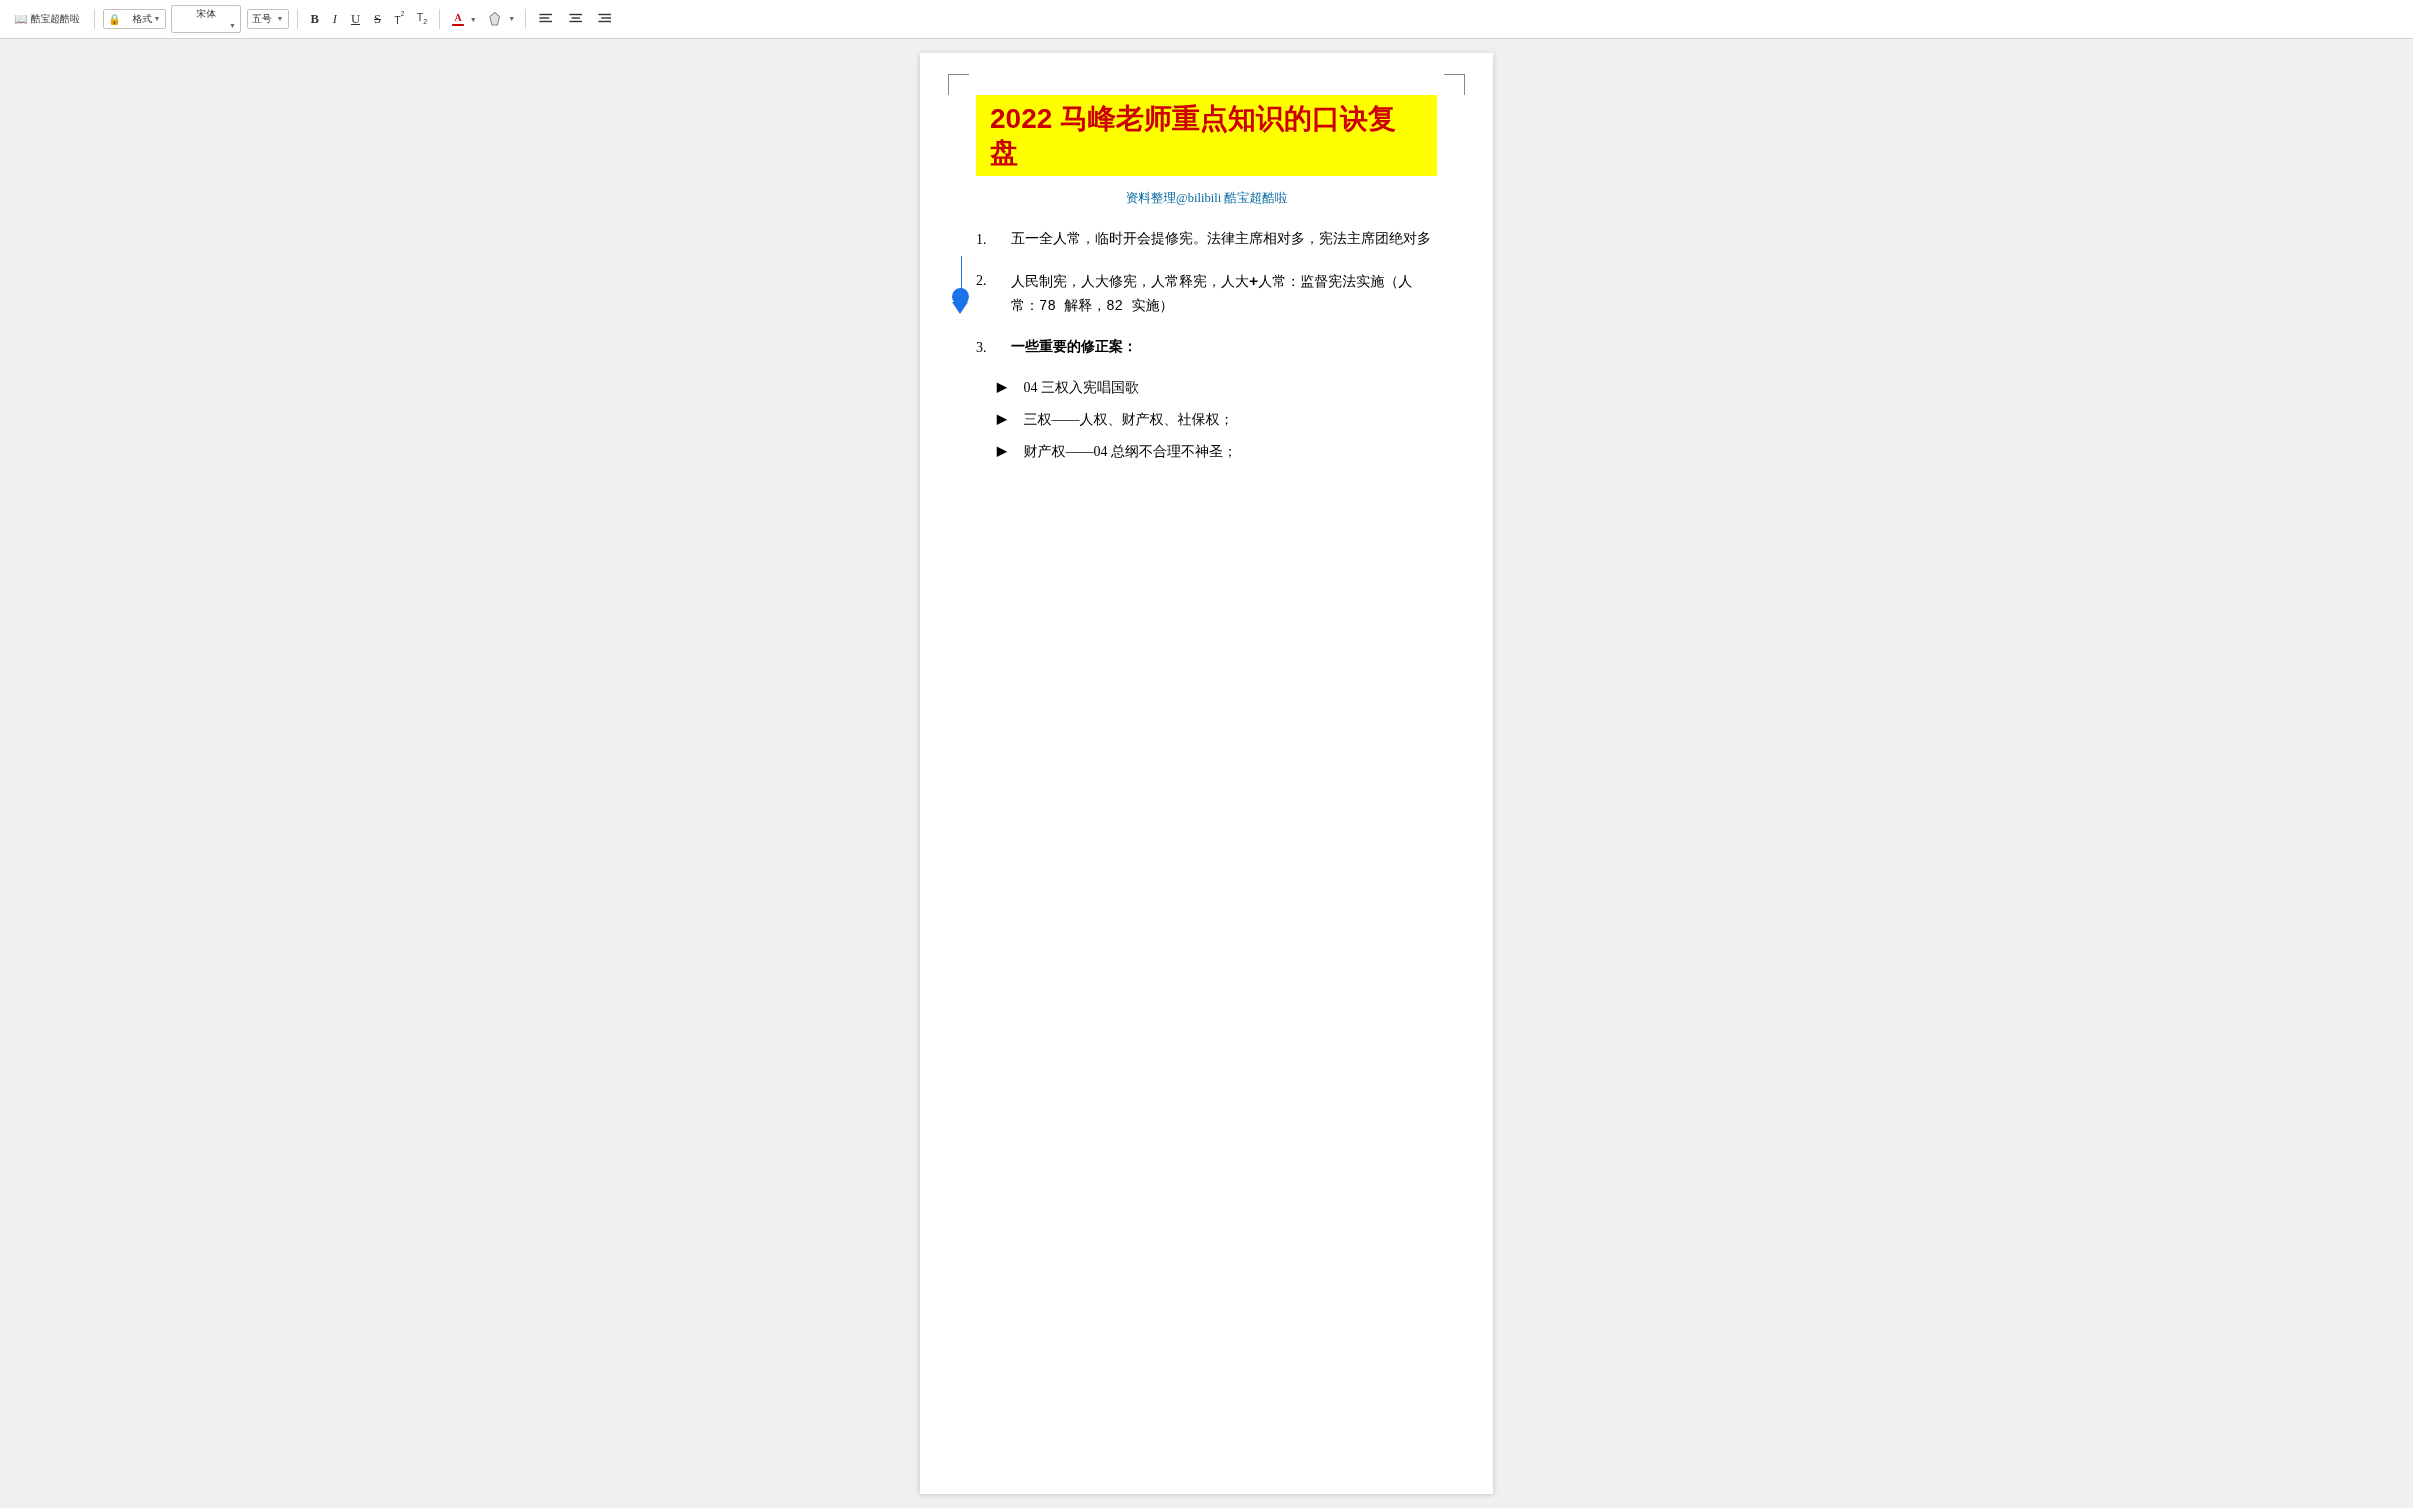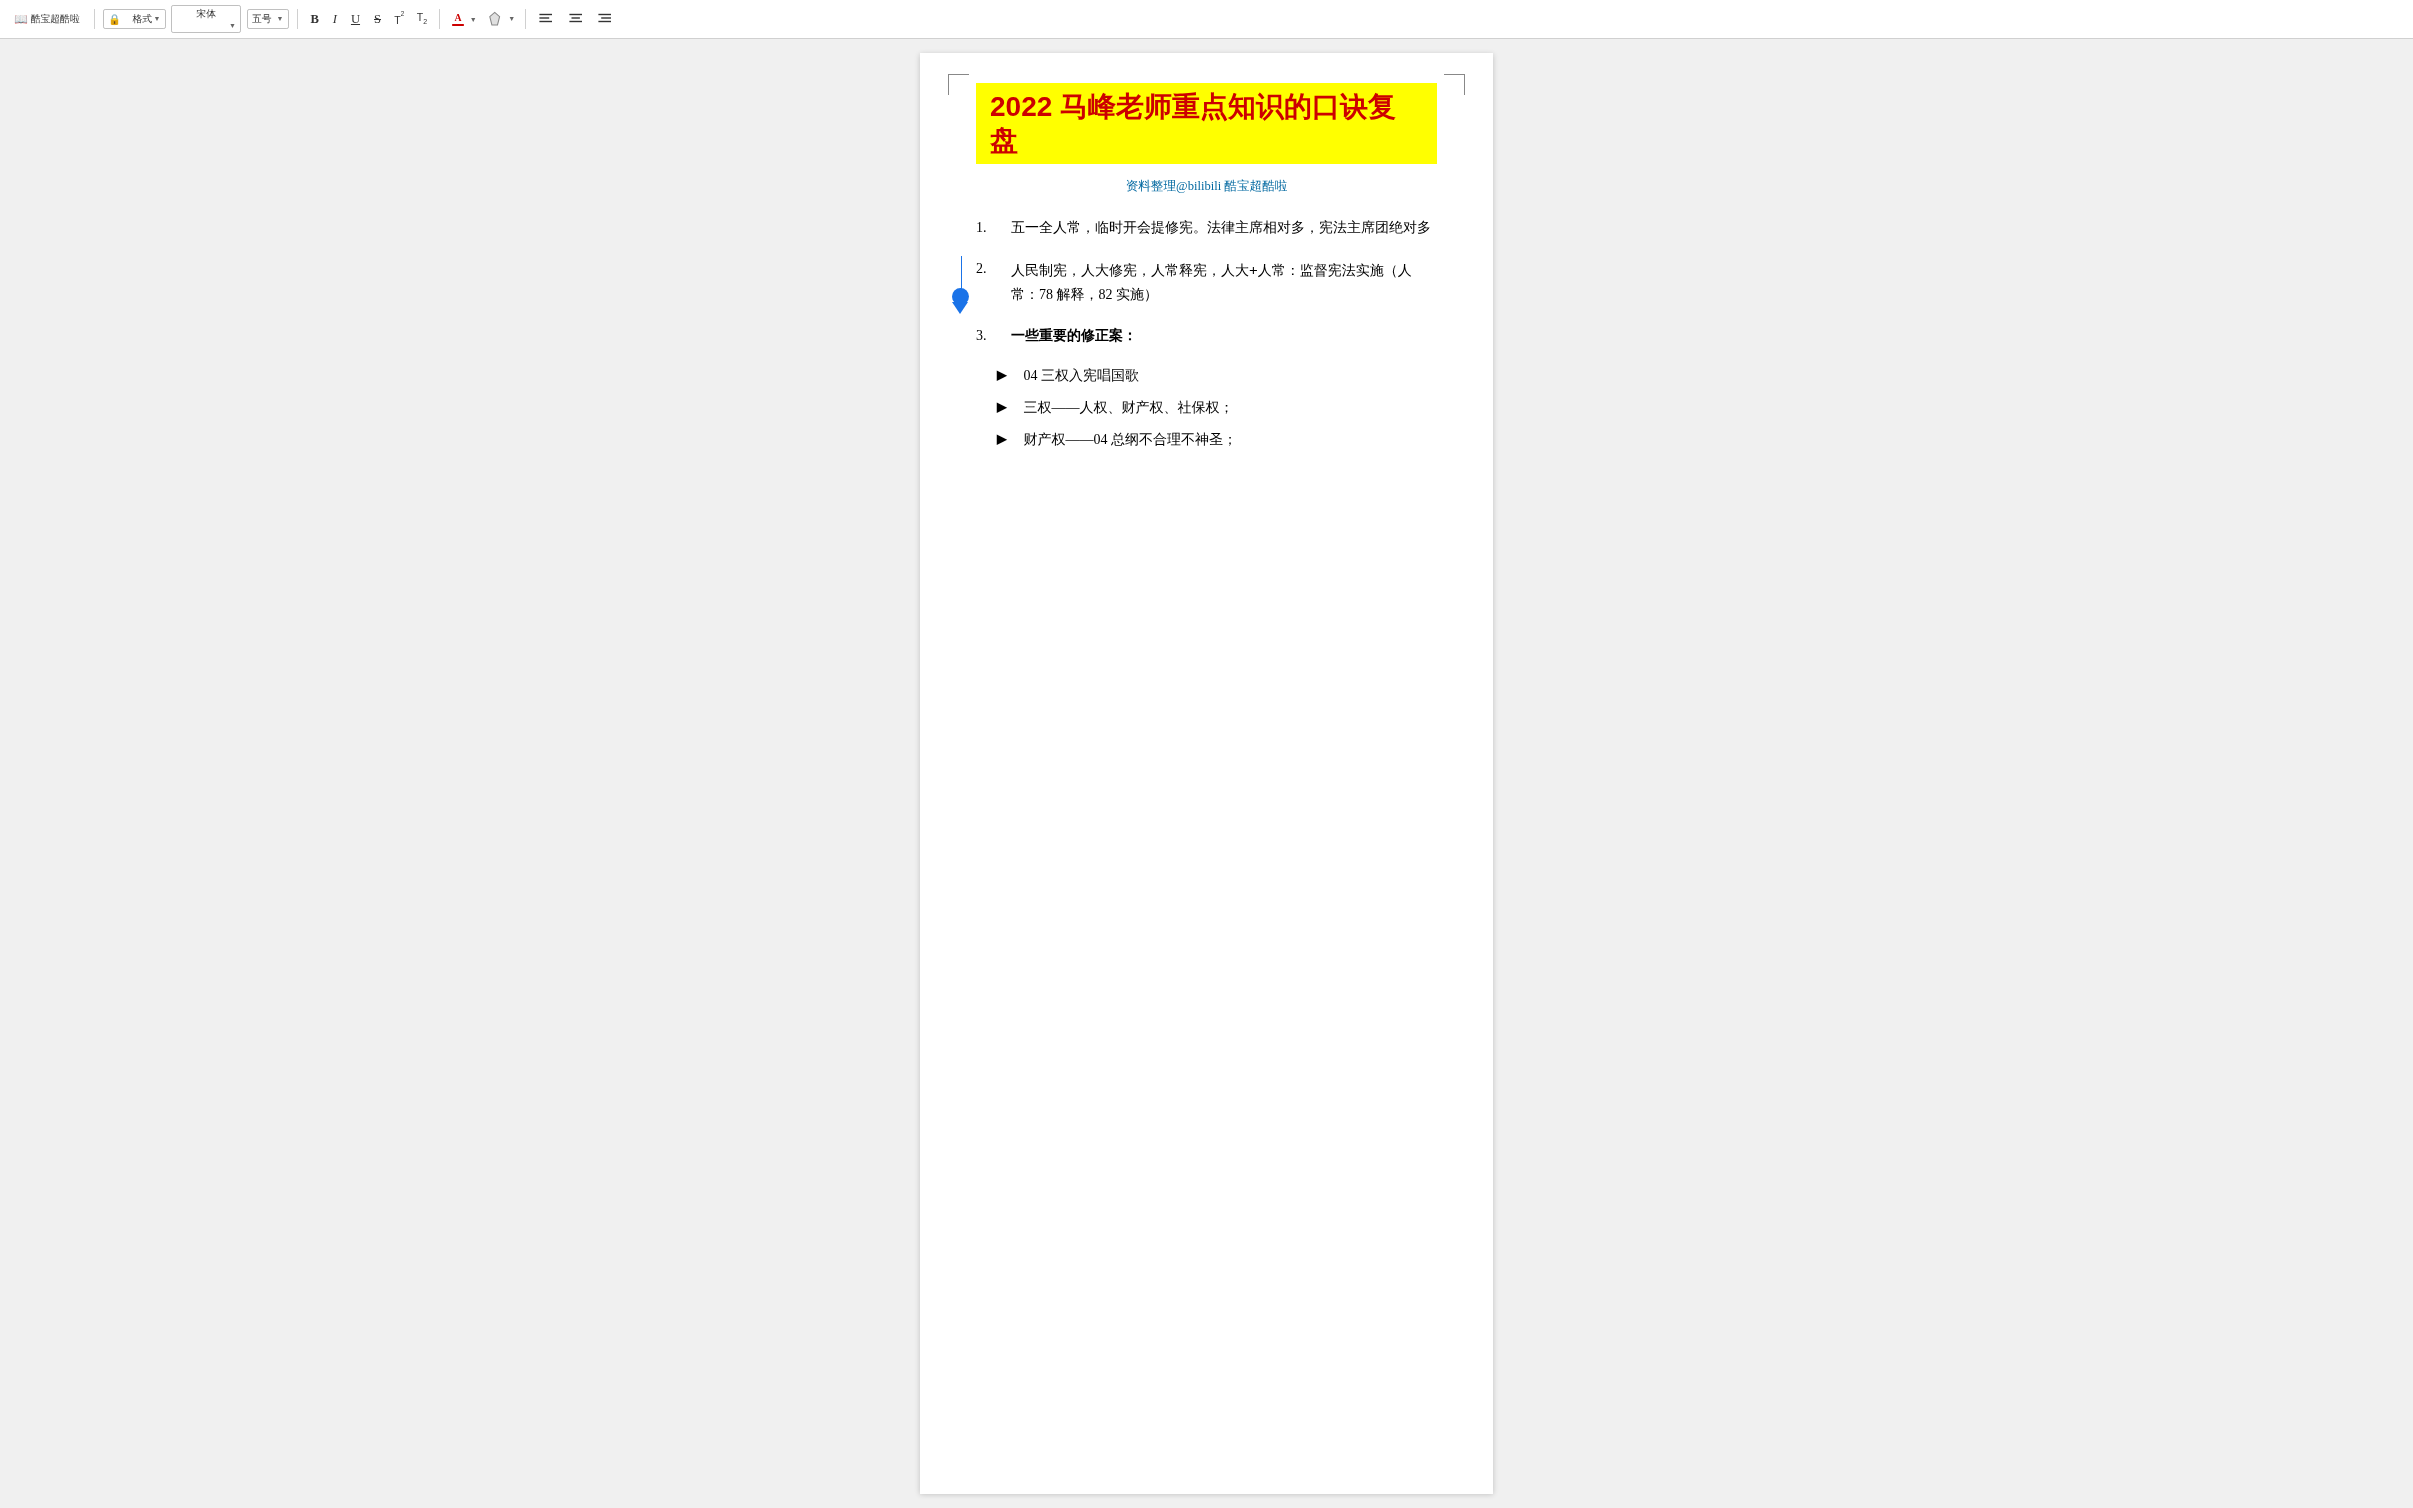--- a/index.html
+++ b/index.html
@@ -180,21 +180,21 @@
       display: flex;
       justify-content: center;
       padding: 14px 0;
       overflow-y: auto;
     }
 
     .page {
       background: #ffffff;
       width: 573px;
       min-height: 740px;
-      padding: 30px 56px;
+      padding: 42px 56px;
       position: relative;
       box-shadow: 0 1.4px 5.6px rgba(0,0,0,0.2);
     }
 
     
     .corner-bracket {
       position: absolute;
       width: 21px;
       height: 21px;
     }
@@ -255,20 +255,21 @@
     }
 
     .list-num {
       min-width: 35px;
       font-size: 14px;
       color: #000;
     }
 
     .list-content {
       flex: 1;
+      font-family: Liberation Mono, monospace;
     }
 
     .list-item-bold {
       font-weight: bold;
     }
 
     .bullet-list {
       margin-left: 21px;
     }
 

